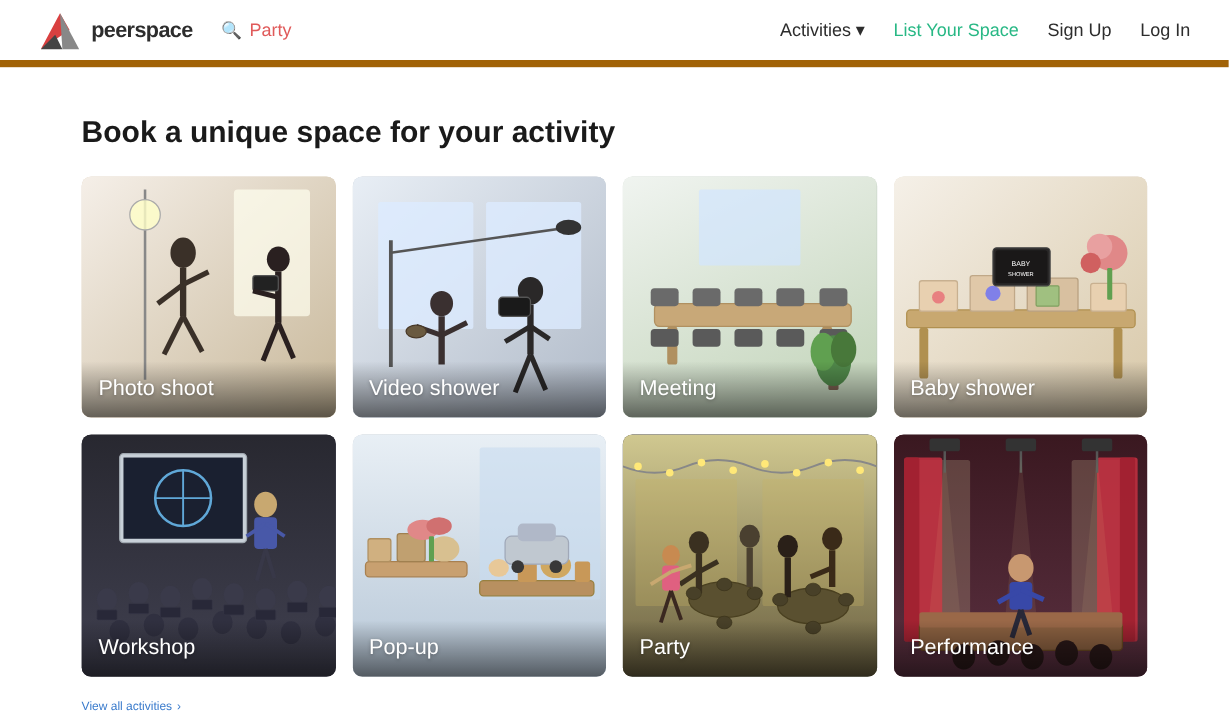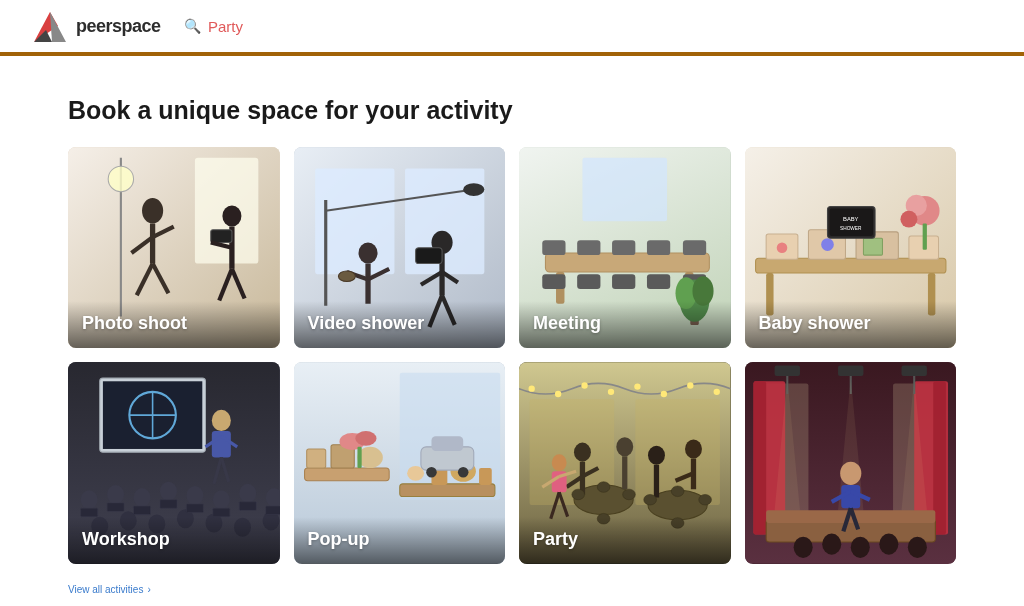--- a/index.html
+++ b/index.html
@@ -5,21 +5,21 @@
     * { margin: 0; padding: 0; box-sizing: border-box; }
     body { font-family: -apple-system, BlinkMacSystemFont, 'Segoe UI', Helvetica, Arial, sans-serif; background: #fff; width: 1024px; min-height: 606px; overflow-x: hidden; }
 
     
     .header {
       display: flex;
       align-items: center;
       justify-content: space-between;
       padding: 0 32px;
       height: 56px;
-      border-bottom: 4px solid #a16207;
+      border-bottom: 6px solid #a16207;
     }
     .header-left { display: flex; align-items: center; gap: 24px; }
     .logo { display: flex; align-items: center; gap: 8px; cursor: pointer; }
     .logo-icon {
       width: 36px; height: 36px;
       position: relative;
     }
     .logo-text { font-size: 18px; font-weight: 600; color: #2d2d2d; letter-spacing: -0.5px; }
     .search-btn {
       display: flex; align-items: center; gap: 6px;
@@ -50,21 +50,21 @@
       aspect-ratio: 1.05 / 1;
       background: #ccc;
     }
     .activity-card-overlay {
       position: absolute;
       bottom: 0; left: 0; right: 0;
       padding: 12px 14px 14px 14px;
       background: linear-gradient(to top, rgba(0,0,0,0.55) 0%, rgba(0,0,0,0.0) 100%);
     }
     .activity-card-label {
-      color: #fff; font-size: 18px; font-weight: 700;
+      color: #fff; font-size: 18px; font-weight: 400;
       text-shadow: 0 1px 3px rgba(0,0,0,0.3);
     }
 
     
     .view-all-link {
       display: inline-flex; align-items: center; gap: 4px;
       margin-top: 20px;
       color: #3a7bcc; font-size: 10px; cursor: pointer;
       text-decoration: none;
     }
@@ -94,20 +94,29 @@
         <polygon points="18,4 34,34 20,34" fill="#888"></polygon>
         <polygon points="2,34 20,34 14,22" fill="#444"></polygon>
       </svg>
       <span class="logo-text">peerspace</span>
     </div>
     <button class="search-btn" style="color: rgb(224, 90, 90);">
       <span class="search-icon">🔍</span>
       <span>Party</span>
     </button>
   </div>
+  <nav class="header-nav">
+    <div class="nav-activities">
+      <span>Activities</span>
+      <span>▾</span>
+    </div>
+    <div class="nav-list-space" style="color: rgb(40, 184, 133);">List Your Space</div>
+    <div class="nav-signup">Sign Up</div>
+    <div class="nav-login">Log In</div>
+  </nav>
 </header>
 
 <main class="main">
   <h2 class="section-title">Book a unique space for your activity</h2>
 
   <div class="activities-grid">
 
     <div class="activity-card card-photo">
       <svg class="scene" viewBox="0 0 200 190" xmlns="http://www.w3.org/2000/svg">
         <rect width="200" height="190" fill="#e8ddd0"></rect>
@@ -467,20 +476,23 @@
         <line x1="100" y1="138" x2="107" y2="158" stroke="#282838" stroke-width="4"></line>
 
         <g fill="#2a1818">
           <ellipse cx="55" cy="175" rx="9" ry="10"></ellipse>
           <ellipse cx="82" cy="172" rx="9" ry="10"></ellipse>
           <ellipse cx="109" cy="175" rx="9" ry="10"></ellipse>
           <ellipse cx="136" cy="172" rx="9" ry="10"></ellipse>
           <ellipse cx="163" cy="175" rx="9" ry="10"></ellipse>
         </g>
       </svg>
+      <div class="activity-card-overlay">
+        <span class="activity-card-label">Performance</span>
+      </div>
     </div>
 
   </div>
 
   <a class="view-all-link" style="color: rgb(58, 123, 204);">
     <span>View all activities</span>
     <span>›</span>
   </a>
 </main>
 

